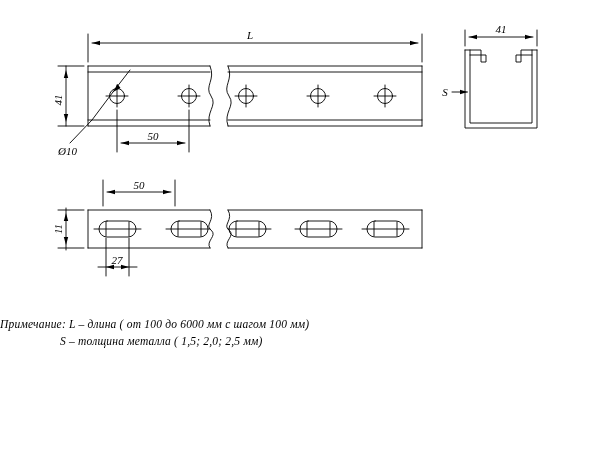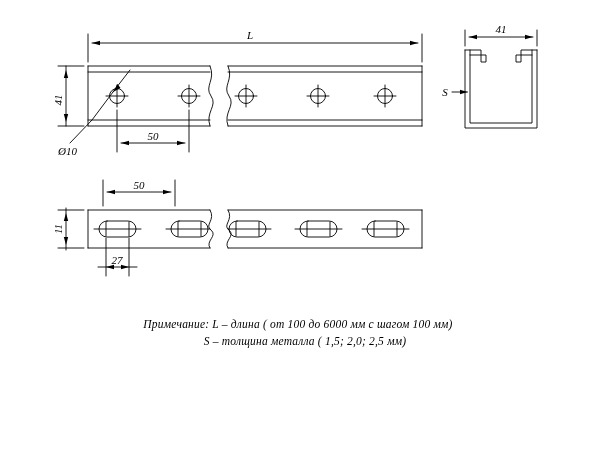--- a/index.html
+++ b/index.html
@@ -24,34 +24,34 @@
     left: 0;
     top: 0;
     width: 600px;
     height: 450px;
   }
   .note-block {
     position: absolute;
     left: 0;
     top: 316px;
     width: 596px;
-    text-align: center;
     font-family: "Liberation Serif", serif;
     font-style: italic;
     font-size: 11.5px;
     color: #000000;
     line-height: 17px;
     letter-spacing: 0.2px;
   }
   .note-line {
     display: block;
     white-space: pre;
   }
   .note-line.second {
     padding-left: 14px;
+    margin-left: 46px;
   }
   text {
     font-family: "Liberation Serif", serif;
     font-style: italic;
     fill: #000000;
   }
   .dim-label {
     font-size: 11px;
   }
 </style>

